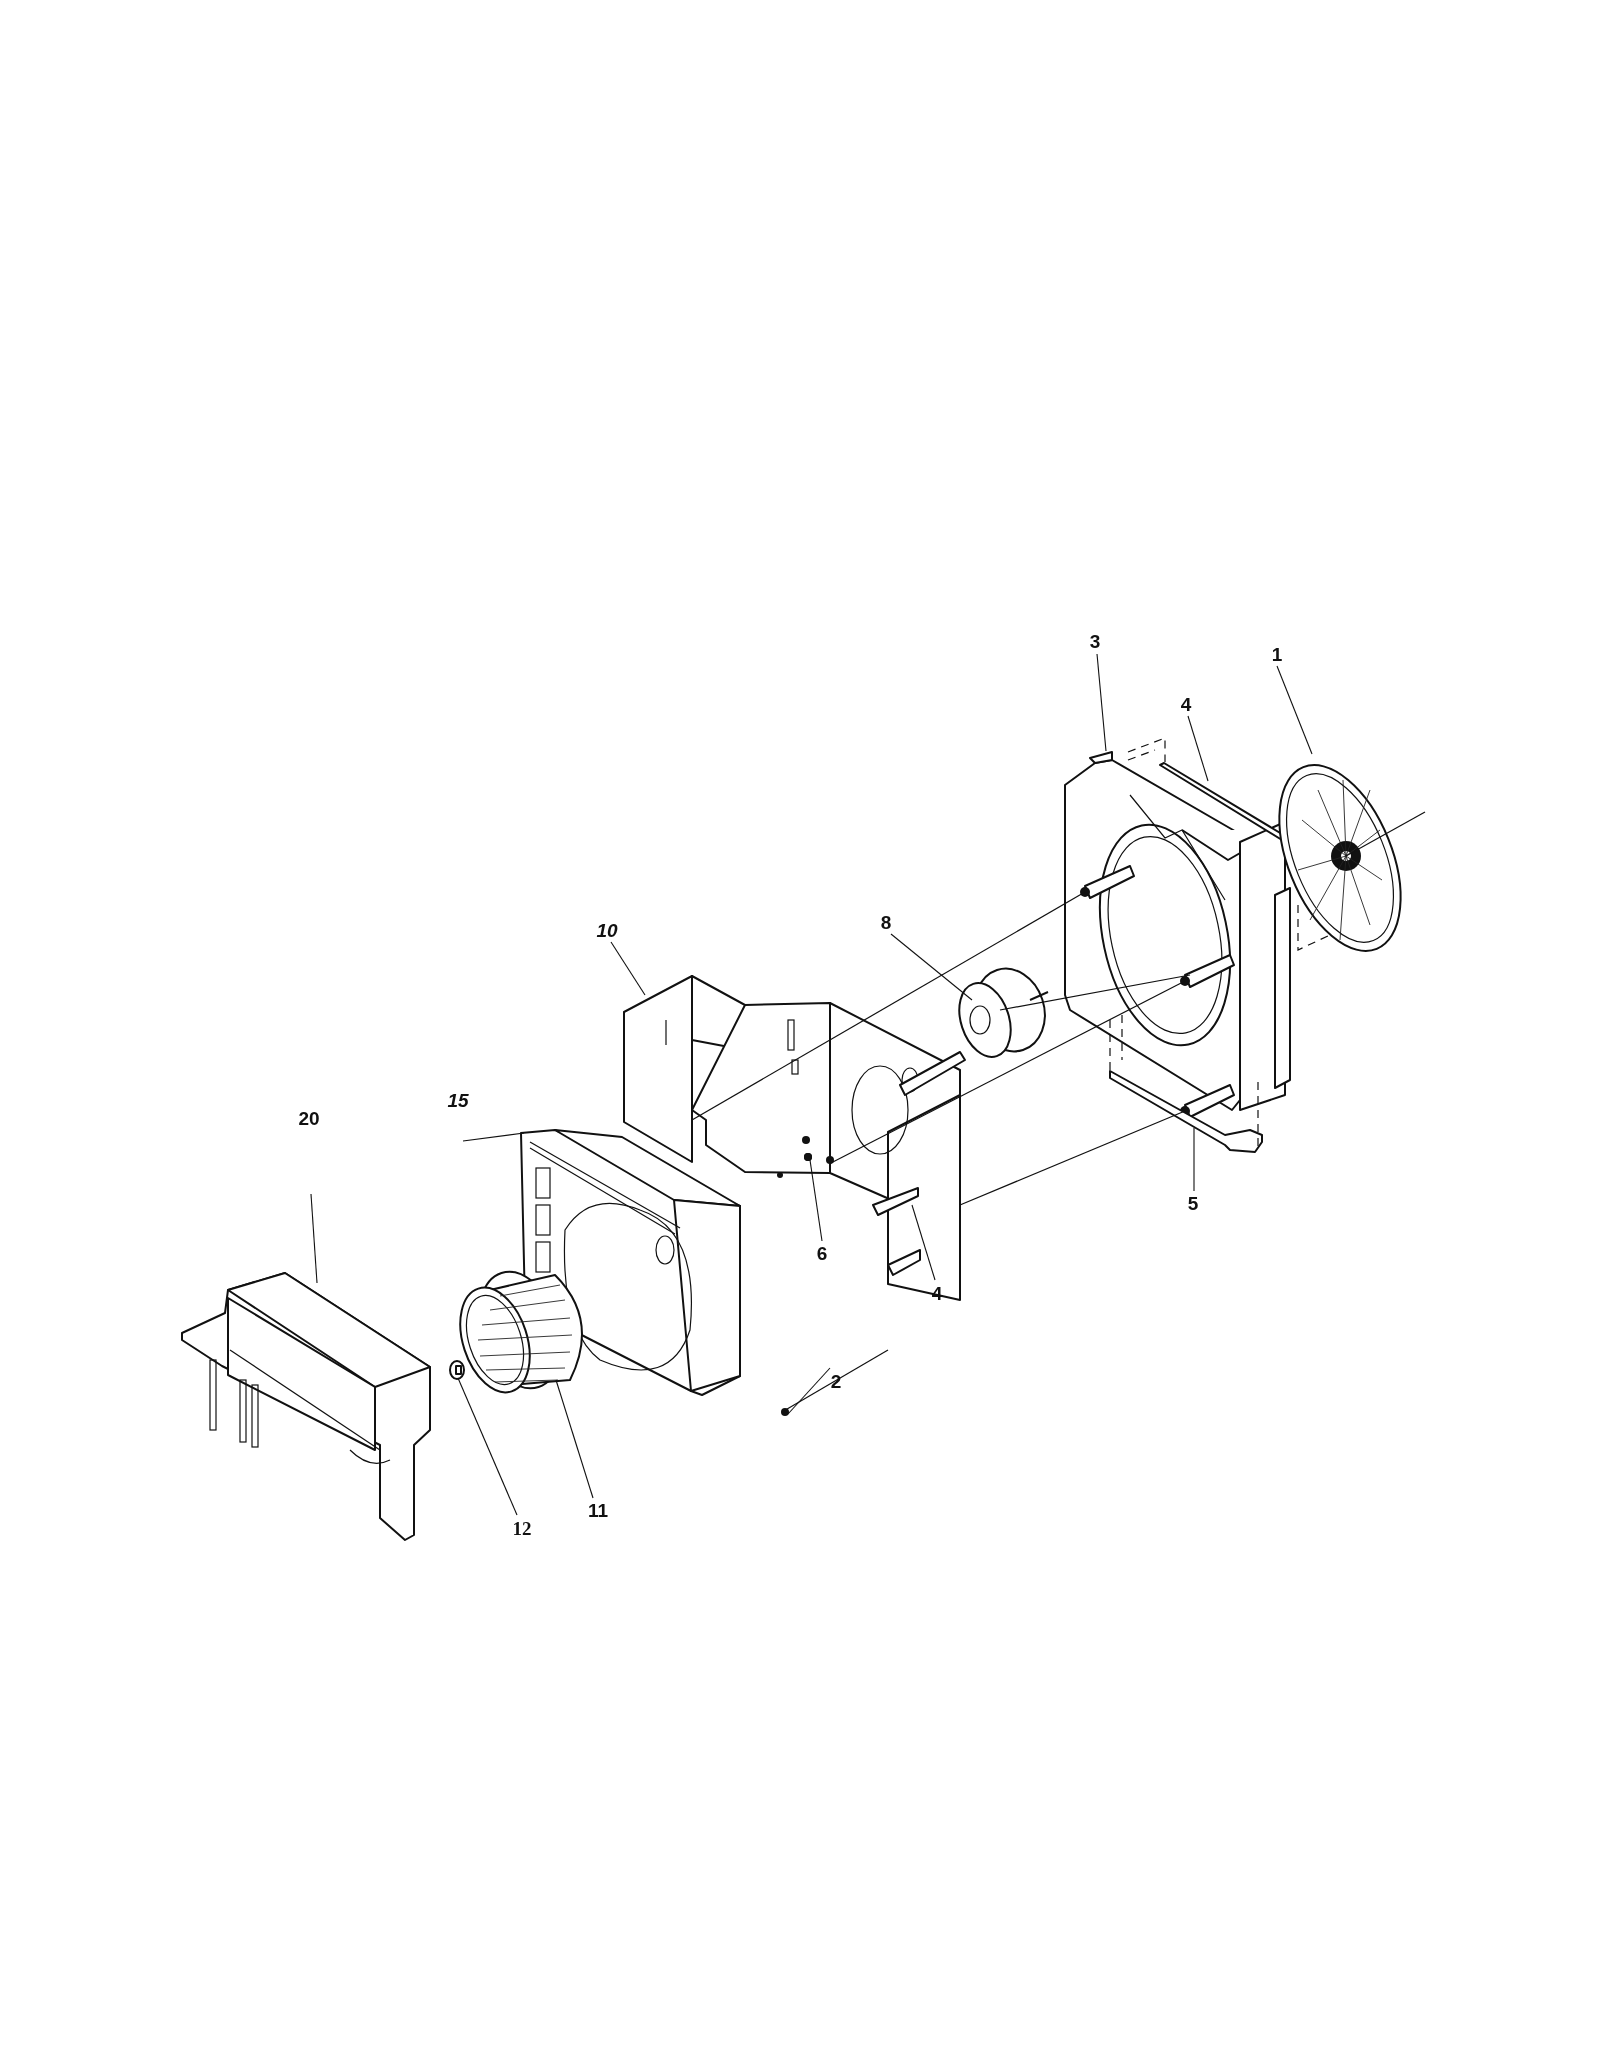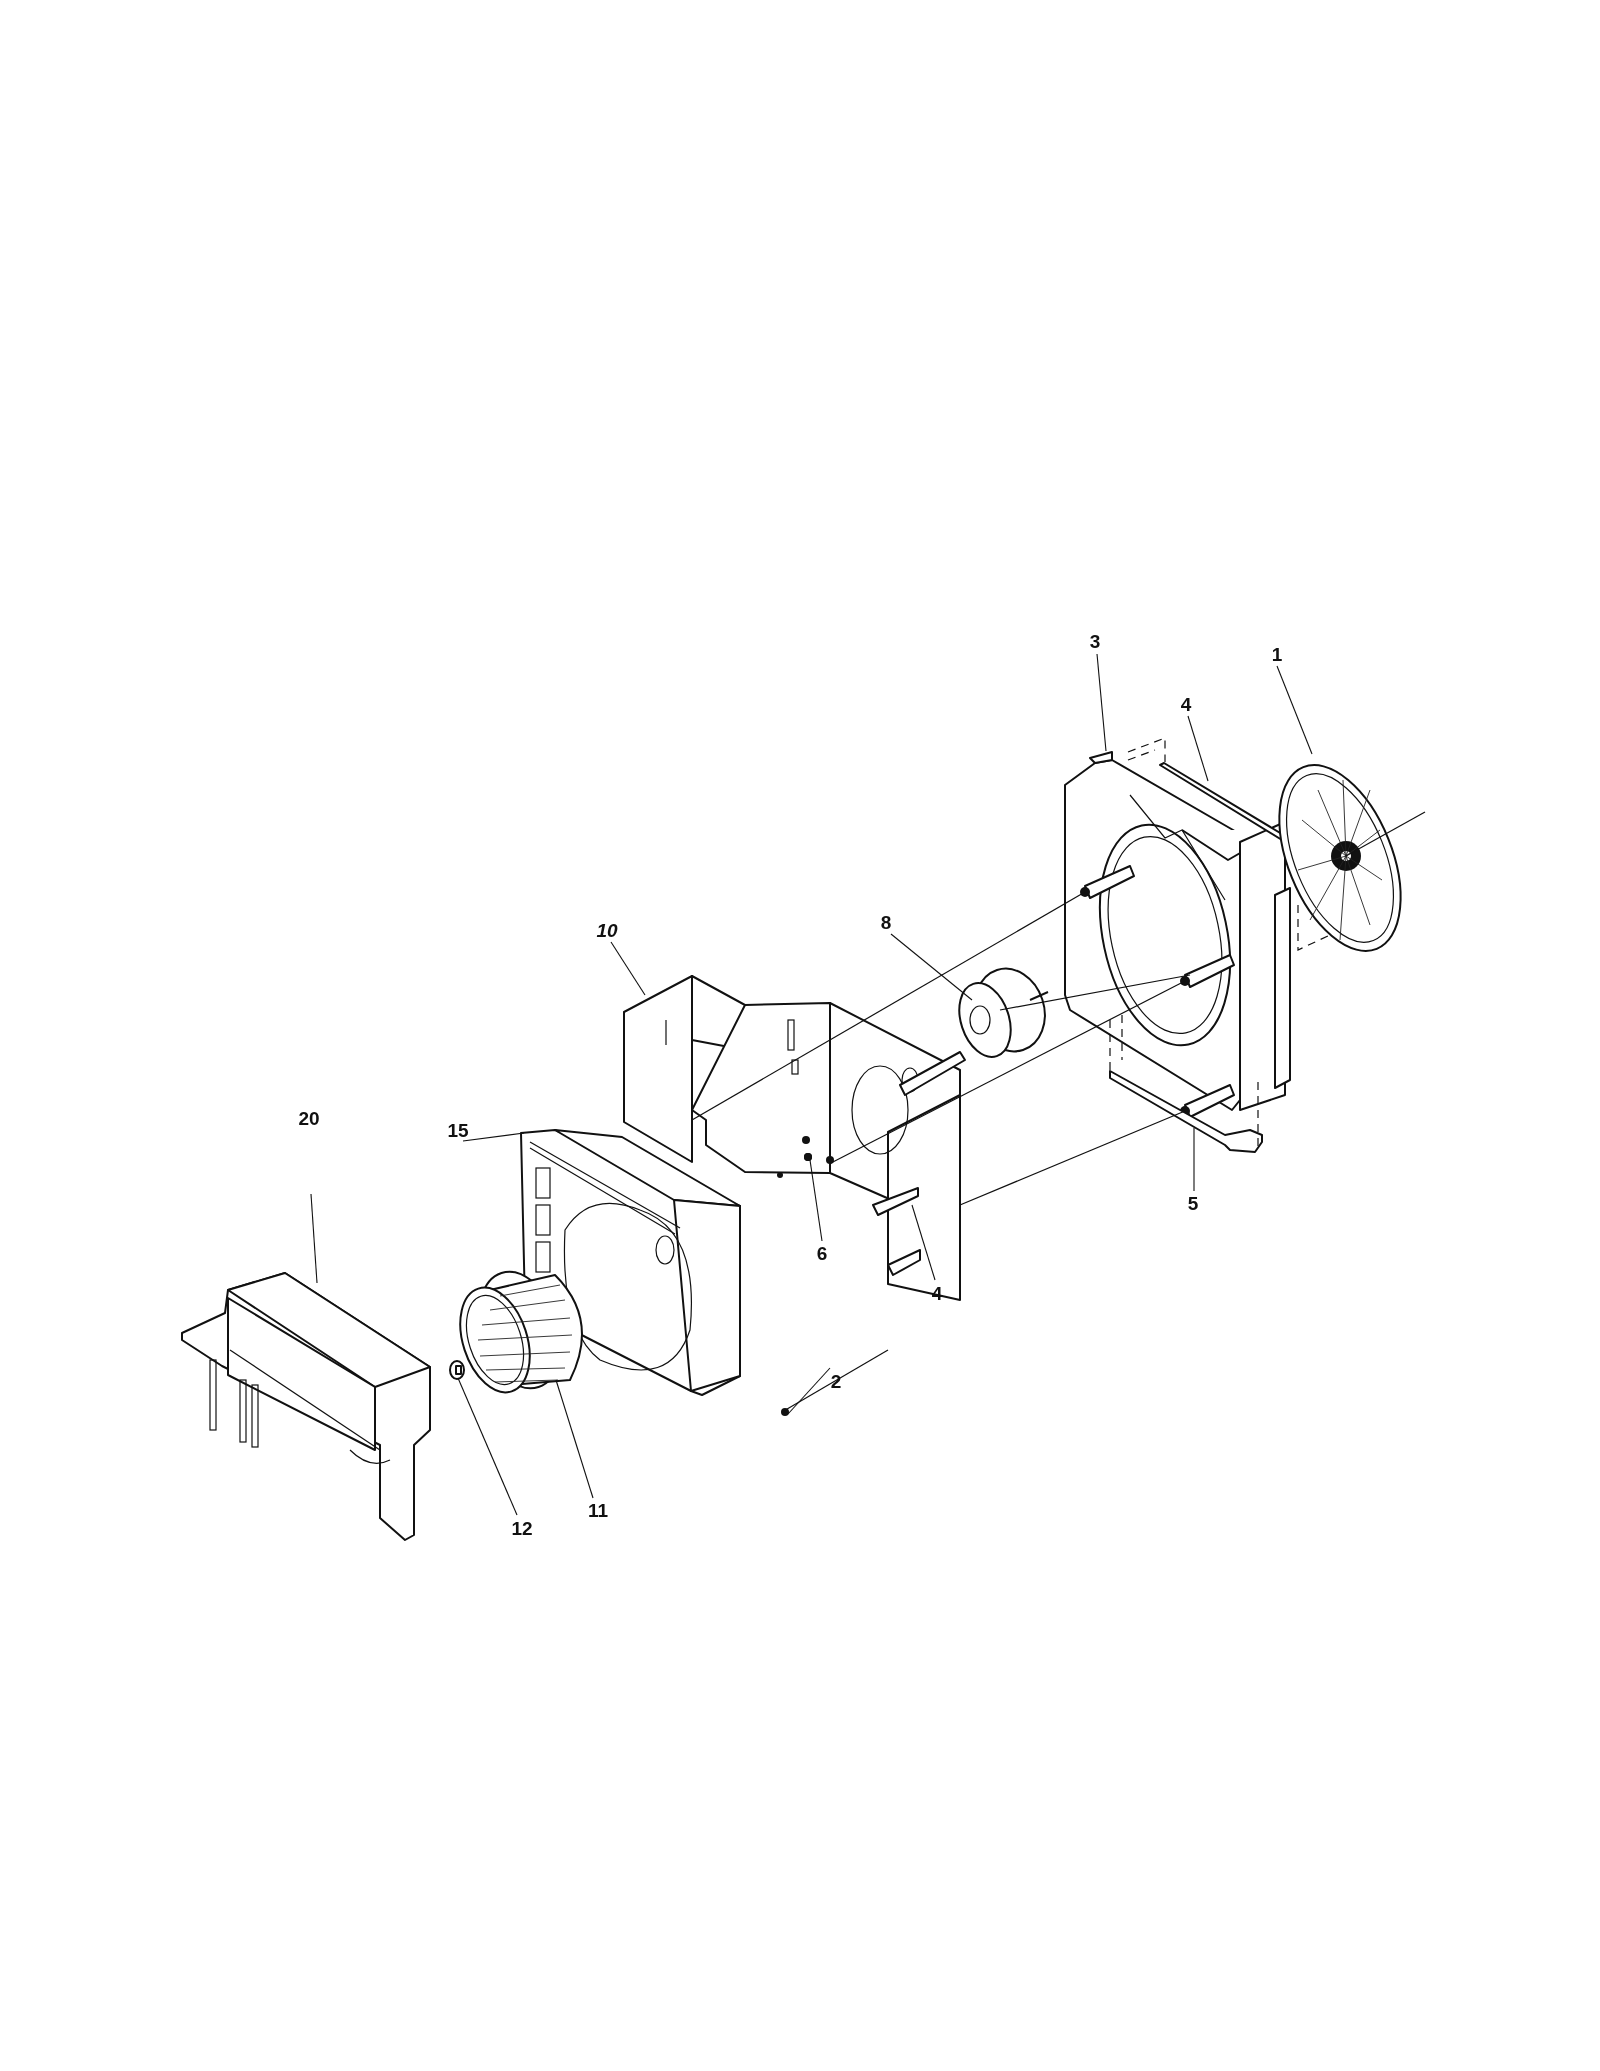--- a/index.html
+++ b/index.html
@@ -177,21 +177,21 @@
     <line class="leader" x1="517" y1="1515" x2="458" y2="1378"></line>
   </g>
 </svg>
 
 
 <div class="callout" style="left:1277px;top:654px;">1</div>
 <div class="callout" style="left:1095px;top:641px;">3</div>
 <div class="callout" style="left:1186px;top:704px;">4</div>
 <div class="callout" style="left:607px;top:930px;font-style:italic;">10</div>
 <div class="callout" style="left:886px;top:922px;">8</div>
-<div class="callout" style="left:458px;top:1130px;">15</div>
+<div class="callout" style="left:458px;top:1100px;font-style:italic;">15</div>
 <div class="callout" style="left:309px;top:1118px;">20</div>
 <div class="callout" style="left:822px;top:1253px;">6</div>
 <div class="callout" style="left:937px;top:1293px;">4</div>
 <div class="callout" style="left:1193px;top:1203px;">5</div>
 <div class="callout" style="left:836px;top:1381px;">2</div>
 <div class="callout" style="left:598px;top:1510px;">11</div>
-<div class="callout" style="left:522px;top:1528px;">12</div>
+<div class="callout" style="left:522px;top:1528px;font-family:Liberation Serif, serif;">12</div>
 </div>
 
 </body></html>

